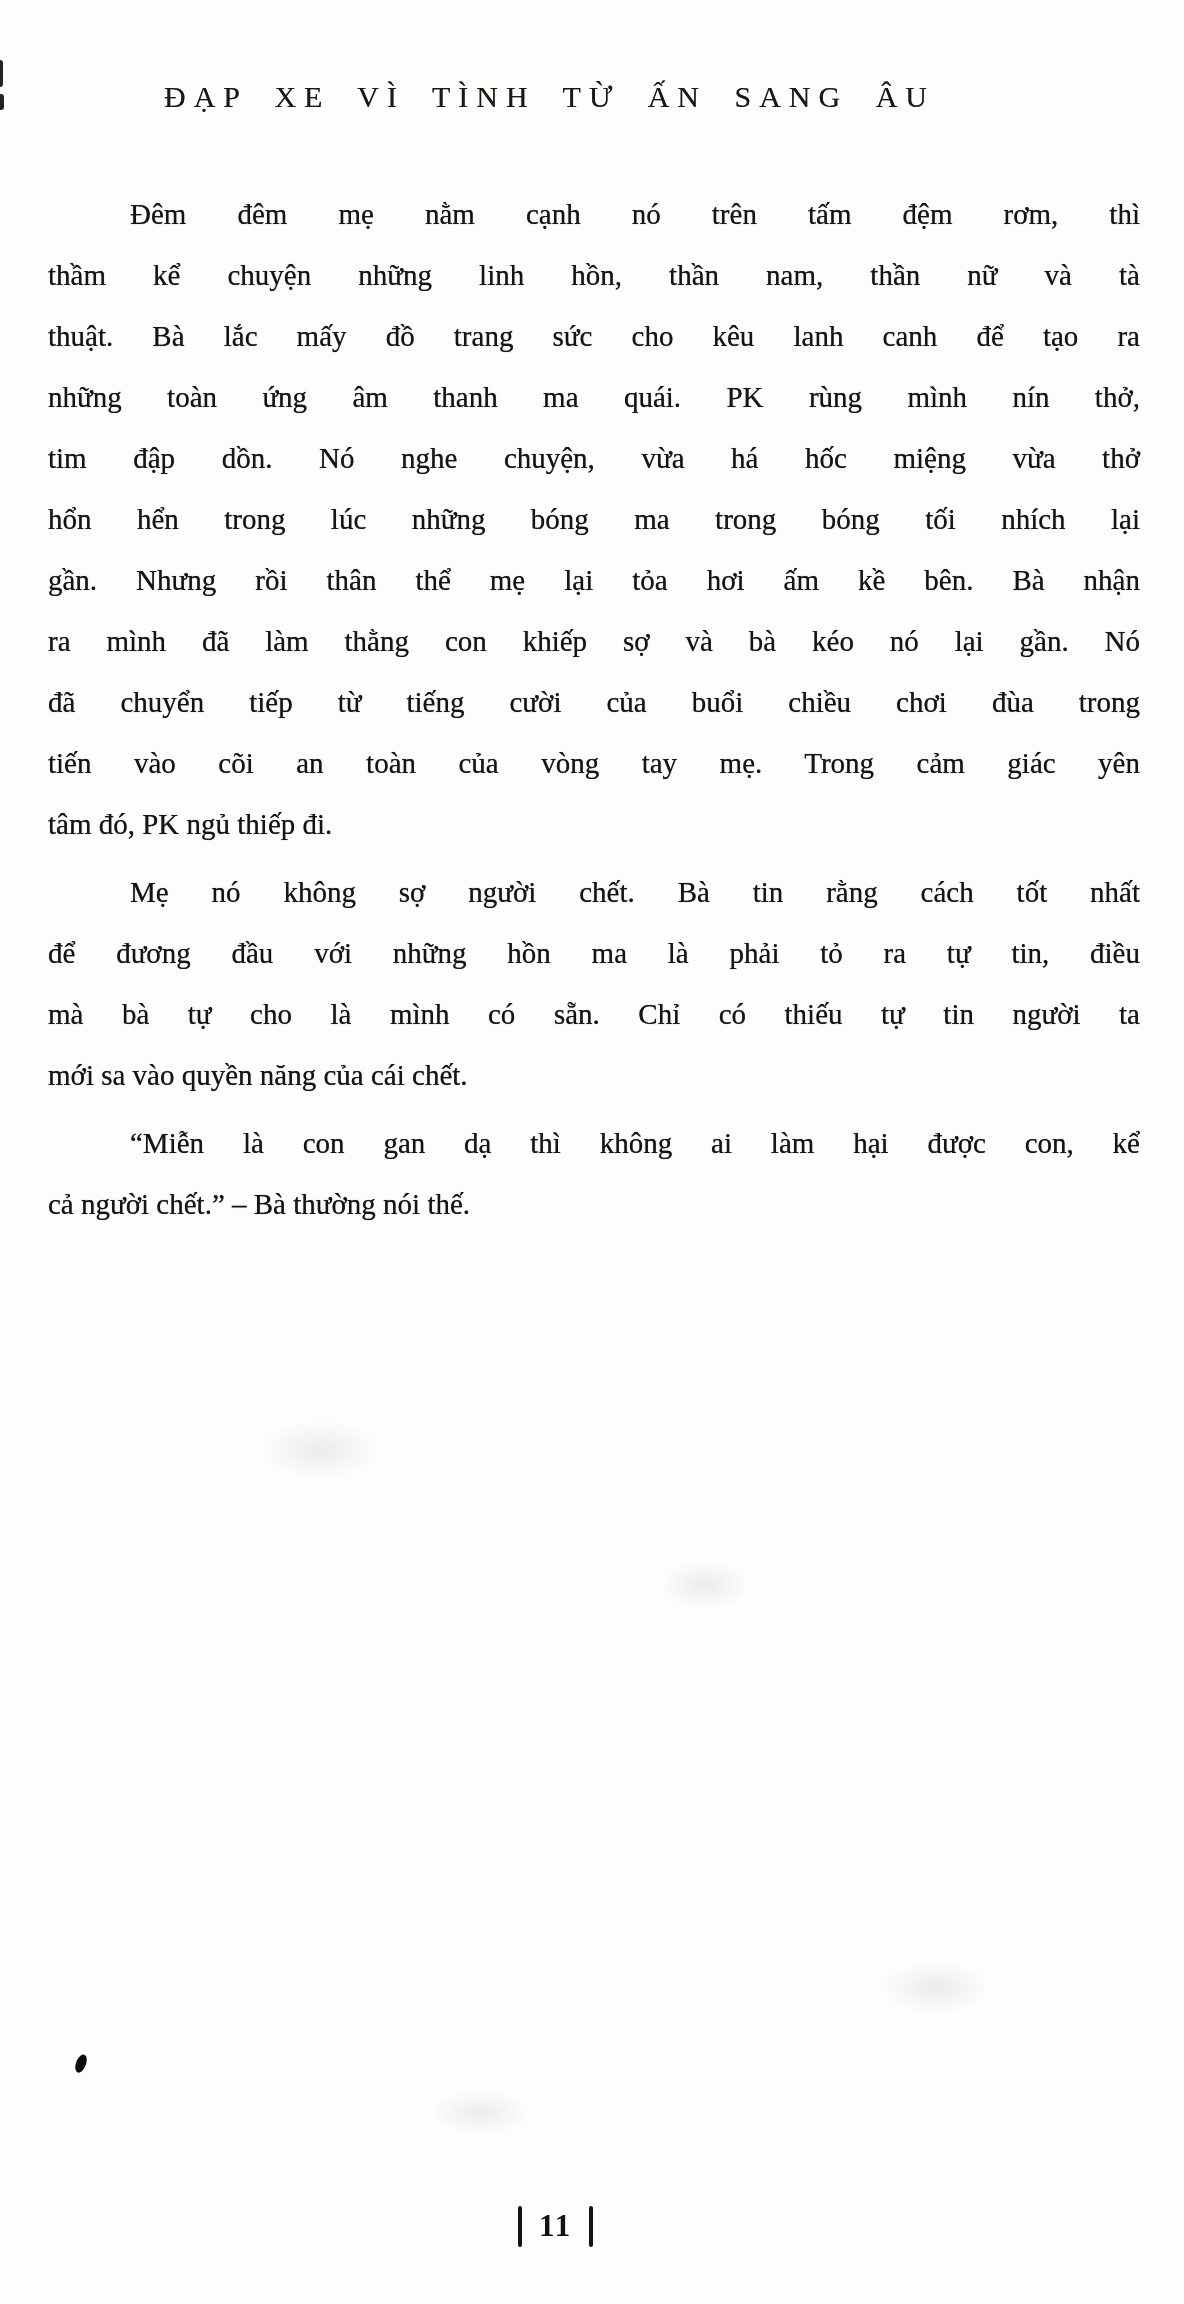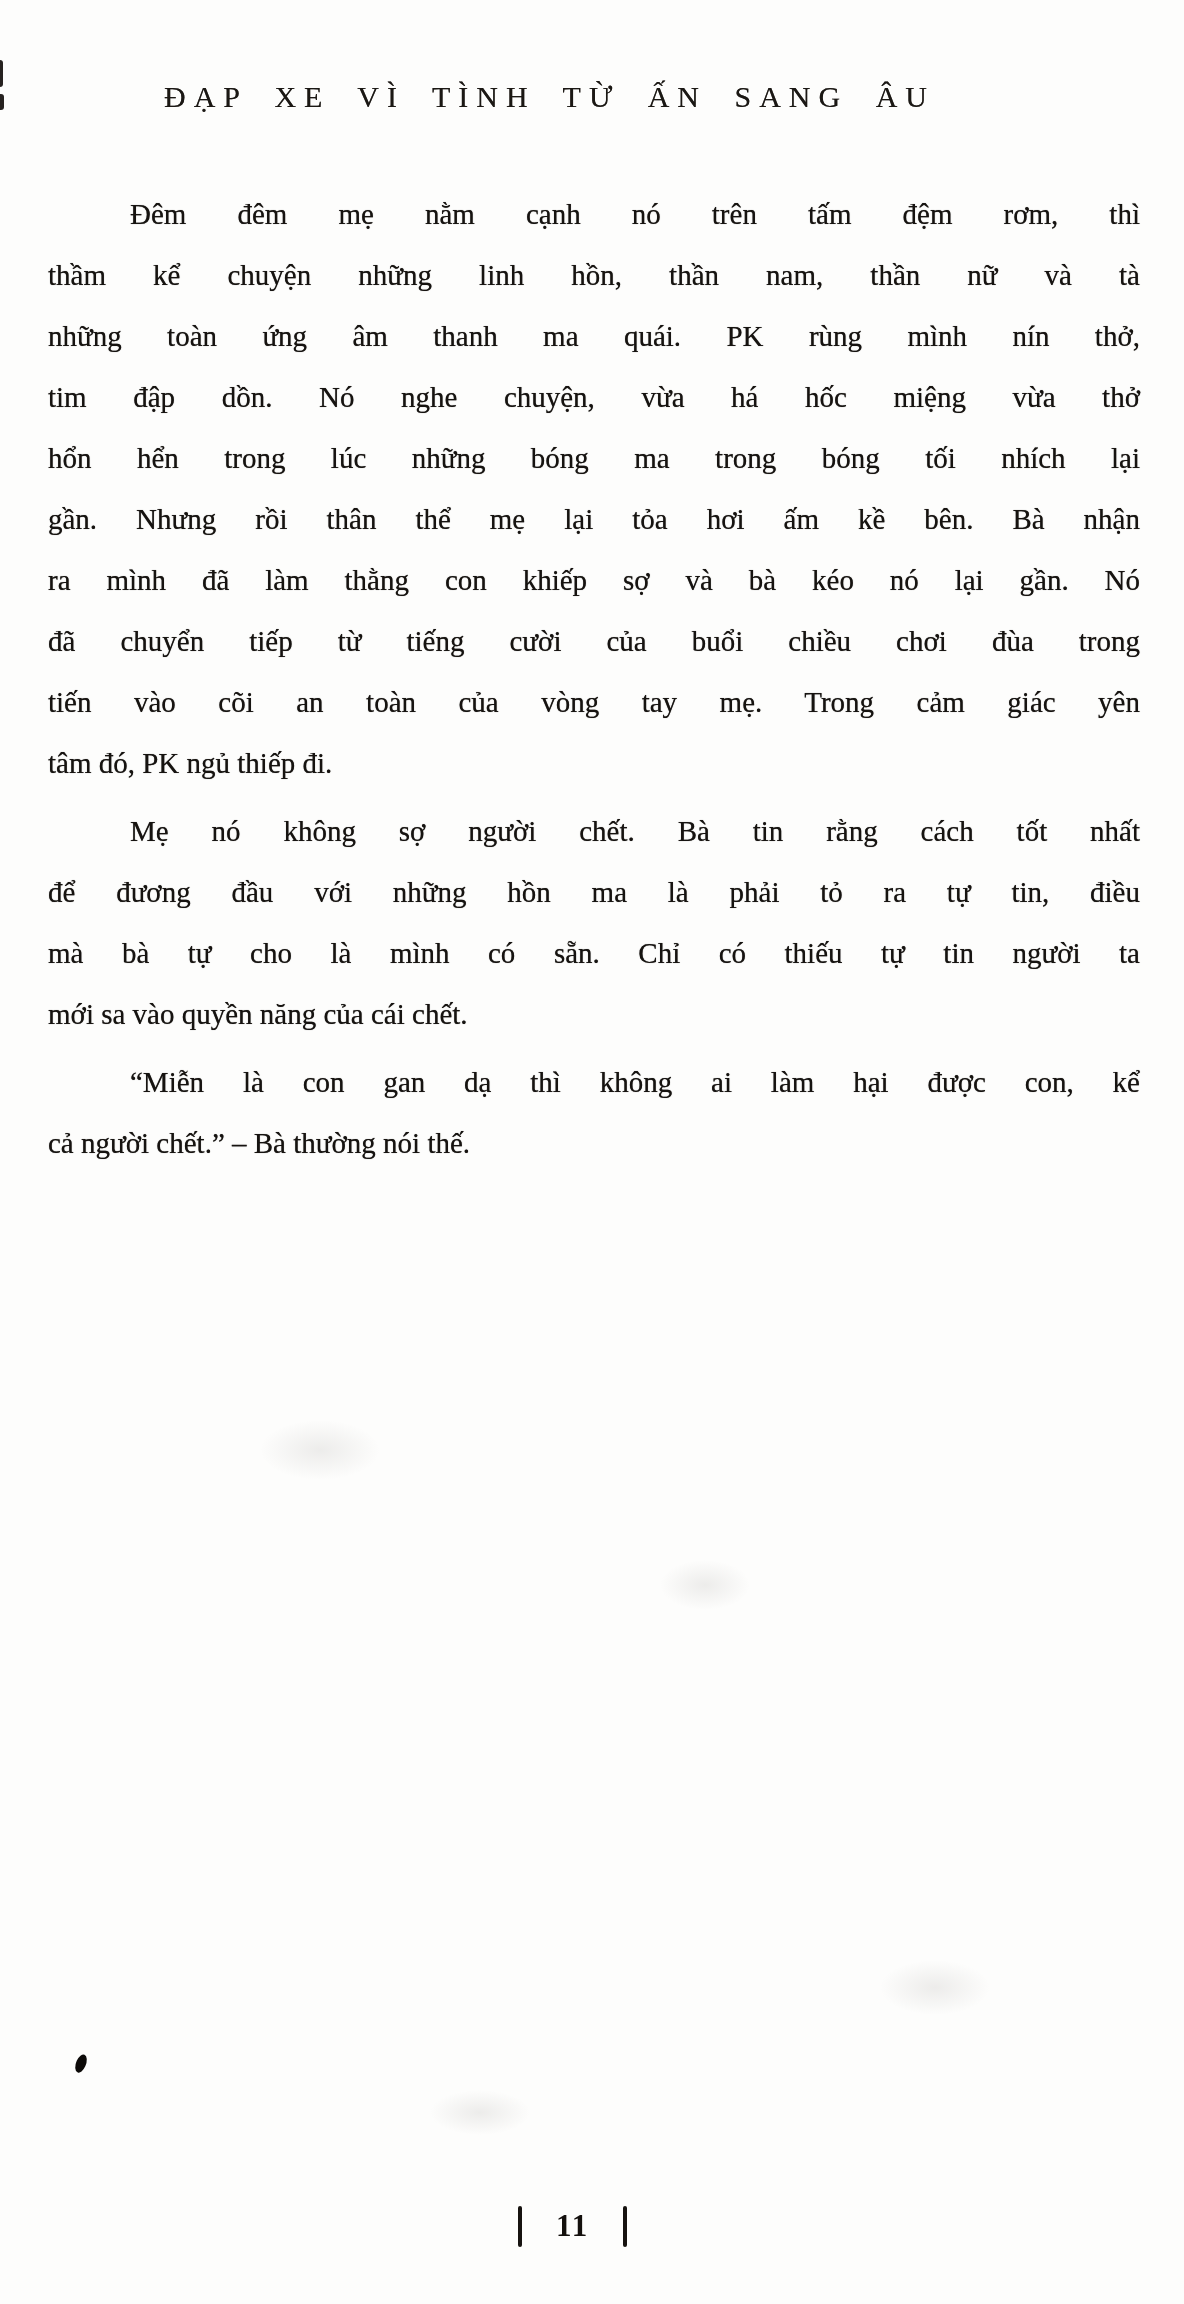--- a/index.html
+++ b/index.html
@@ -54,21 +54,21 @@
   .line.first { padding-left: 82px; }
   .line.last  { text-align-last: left; }
 
   
   .page-number {
     position: absolute;
     top: 2206px;
     left: 518px;
     display: flex;
     align-items: center;
-    gap: 34px;
+    gap: 17px;
   }
   .pn-bar {
     width: 4px;
     height: 41px;
     background: #171310;
     border-radius: 2px;
   }
   .pn-value {
     font-size: 31px;
     font-weight: bold;
@@ -111,20 +111,21 @@
 <body>
 
 <div class="page">
 
   <div class="running-header">ĐẠP XE VÌ TÌNH TỪ ẤN SANG ÂU</div>
 
   <div class="text-block" id="text-block">
       <div class="para">
         <div class="line first">Đêm đêm mẹ nằm cạnh nó trên tấm đệm rơm, thì</div>
         <div class="line">thầm kể chuyện những linh hồn, thần nam, thần nữ và tà</div>
+        <div class="line">thuật. Bà lắc mấy đồ trang sức cho kêu lanh canh để tạo ra</div>
         <div class="line">những toàn ứng âm thanh ma quái. PK rùng mình nín thở,</div>
         <div class="line">tim đập dồn. Nó nghe chuyện, vừa há hốc miệng vừa thở</div>
         <div class="line">hổn hển trong lúc những bóng ma trong bóng tối nhích lại</div>
         <div class="line">gần. Nhưng rồi thân thể mẹ lại tỏa hơi ấm kề bên. Bà nhận</div>
         <div class="line">ra mình đã làm thằng con khiếp sợ và bà kéo nó lại gần. Nó</div>
         <div class="line">đã chuyển tiếp từ tiếng cười của buổi chiều chơi đùa trong</div>
         <div class="line">tiến vào cõi an toàn của vòng tay mẹ. Trong cảm giác yên</div>
         <div class="line last">tâm đó, PK ngủ thiếp đi.</div>
       </div>
       <div class="para">

